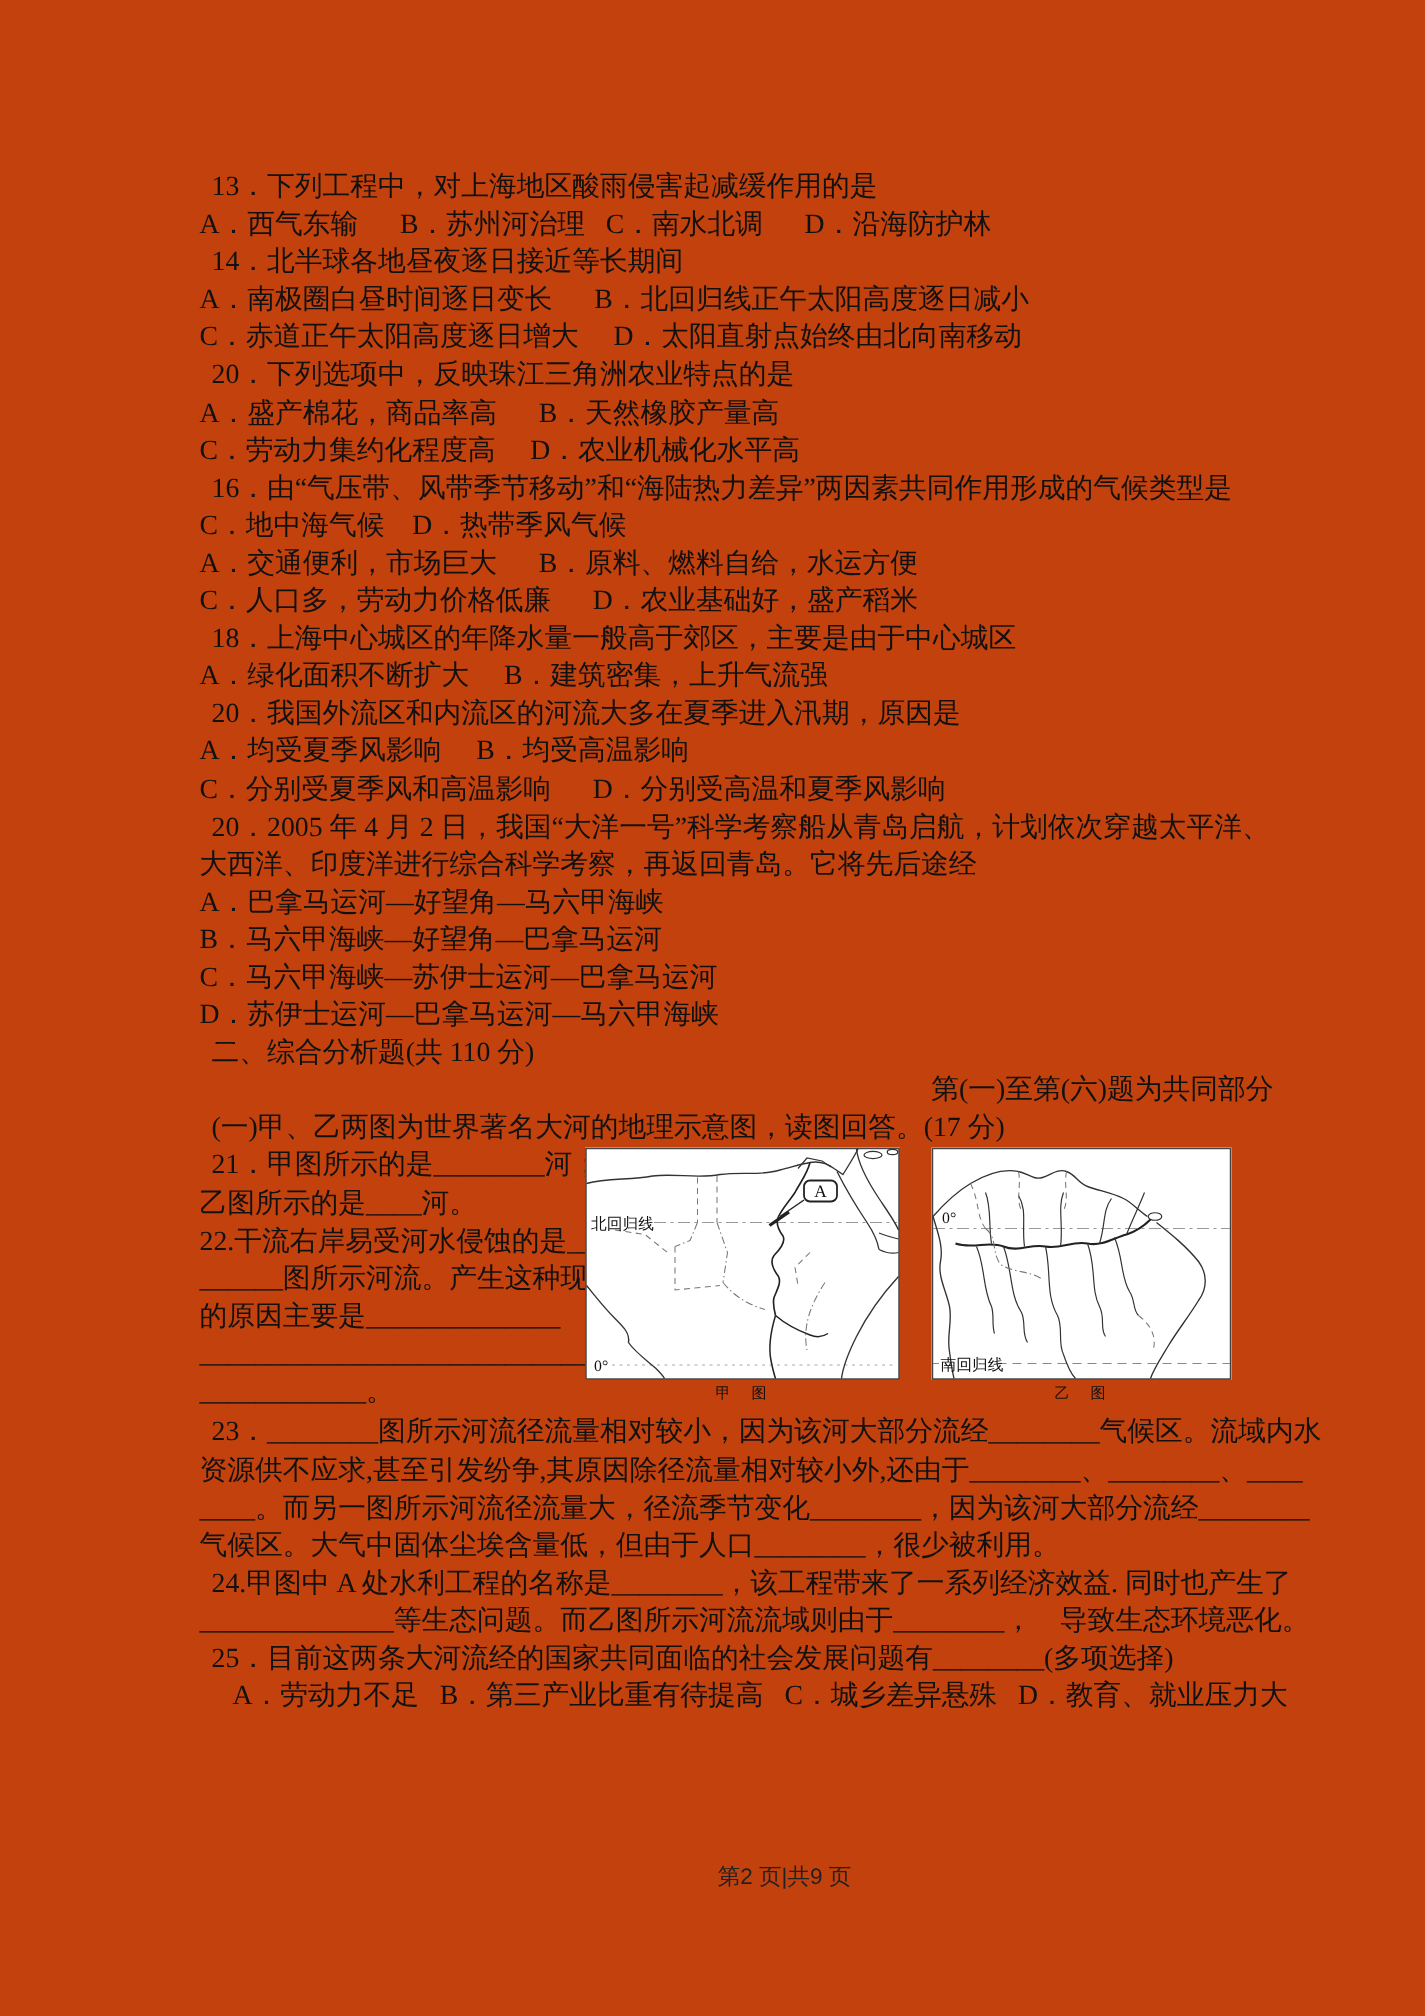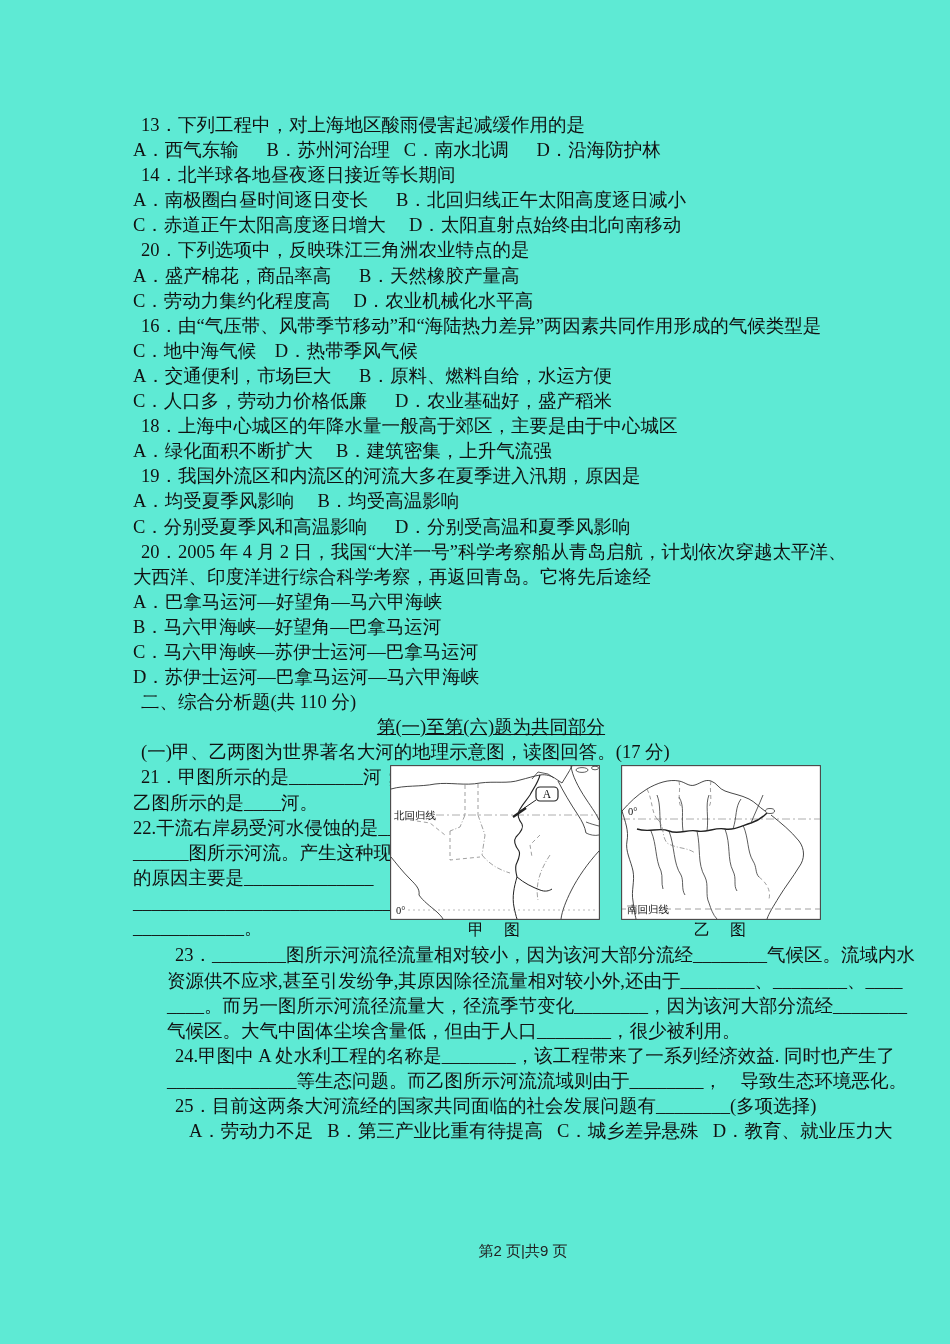--- a/index.html
+++ b/index.html
@@ -1,30 +1,30 @@
 <!DOCTYPE html>
 <html><head>
 <meta charset="utf-8">
 <style>
   html,body{margin:0;padding:0;background:#fff;}
-  .page{position:relative;width:950px;height:1344px;background:#5eead4;overflow:hidden;
+  .page{position:relative;width:950px;height:1344px;background:#c2410c;overflow:hidden;
         font-family:"Liberation Serif","DejaVu Serif",serif;color:#111;}
   .content{position:absolute;left:133px;top:113px;width:716px;font-size:18.5px;line-height:25.1px;}
   .ln{white-space:pre;height:25.1px;}
   .q{padding-left:8px;}
-  .ctr{text-align:center;padding-left:0;text-decoration:underline;}
+  .ctr{text-align:right;padding-left:0;}
   .ind{padding-left:22px;}
   .aside-block{position:relative;height:174px;}
   .aside-text{width:275px;}
   .fig{position:absolute;top:0;}
   .fig-jia{left:257px;width:210px;}
   .fig-yi{left:488px;width:200px;}
   .fig svg{display:block;background:#fff;}
-  .fig-cap{text-align:center;font-size:16px;line-height:18px;margin-top:1px;letter-spacing:2px;}
-  .part2{margin-top:4px;margin-left:34px;}
+  .fig-cap{text-align:center;font-size:10px;line-height:18px;margin-top:1px;letter-spacing:2px;}
+  .part2{margin-top:4px;}
   .footer{position:absolute;top:1242px;left:0;width:100%;text-align:center;
           font-family:"Liberation Sans","DejaVu Sans",sans-serif;font-size:15px;color:#222;padding-left:48px;}
   svg text{font-family:"Liberation Serif","DejaVu Serif",serif;}
 </style>
 </head>
 <body>
 
 <div class="page">
   <div class="content">
 
@@ -35,21 +35,21 @@
     <div class="ln">C．赤道正午太阳高度逐日增大     D．太阳直射点始终由北向南移动</div>
     <div class="ln q">20．下列选项中，反映珠江三角洲农业特点的是</div>
     <div class="ln">A．盛产棉花，商品率高      B．天然橡胶产量高</div>
     <div class="ln">C．劳动力集约化程度高     D．农业机械化水平高</div>
     <div class="ln q">16．由“气压带、风带季节移动”和“海陆热力差异”两因素共同作用形成的气候类型是</div>
     <div class="ln">C．地中海气候    D．热带季风气候</div>
     <div class="ln">A．交通便利，市场巨大      B．原料、燃料自给，水运方便</div>
     <div class="ln">C．人口多，劳动力价格低廉      D．农业基础好，盛产稻米</div>
     <div class="ln q">18．上海中心城区的年降水量一般高于郊区，主要是由于中心城区</div>
     <div class="ln">A．绿化面积不断扩大     B．建筑密集，上升气流强</div>
-    <div class="ln q">19．我国外流区和内流区的河流大多在夏季进入汛期，原因是</div>
+    <div class="ln q">20．我国外流区和内流区的河流大多在夏季进入汛期，原因是</div>
     <div class="ln">A．均受夏季风影响     B．均受高温影响</div>
     <div class="ln">C．分别受夏季风和高温影响      D．分别受高温和夏季风影响</div>
     <div class="ln q">20．2005 年 4 月 2 日，我国“大洋一号”科学考察船从青岛启航，计划依次穿越太平洋、</div>
     <div class="ln">大西洋、印度洋进行综合科学考察，再返回青岛。它将先后途经</div>
     <div class="ln">A．巴拿马运河—好望角—马六甲海峡</div>
     <div class="ln">B．马六甲海峡—好望角—巴拿马运河</div>
     <div class="ln">C．马六甲海峡—苏伊士运河—巴拿马运河</div>
     <div class="ln">D．苏伊士运河—巴拿马运河—马六甲海峡</div>
     <div class="ln q">二、综合分析题(共 110 分)</div>
     <div class="ln ctr">第(一)至第(六)题为共同部分</div>

